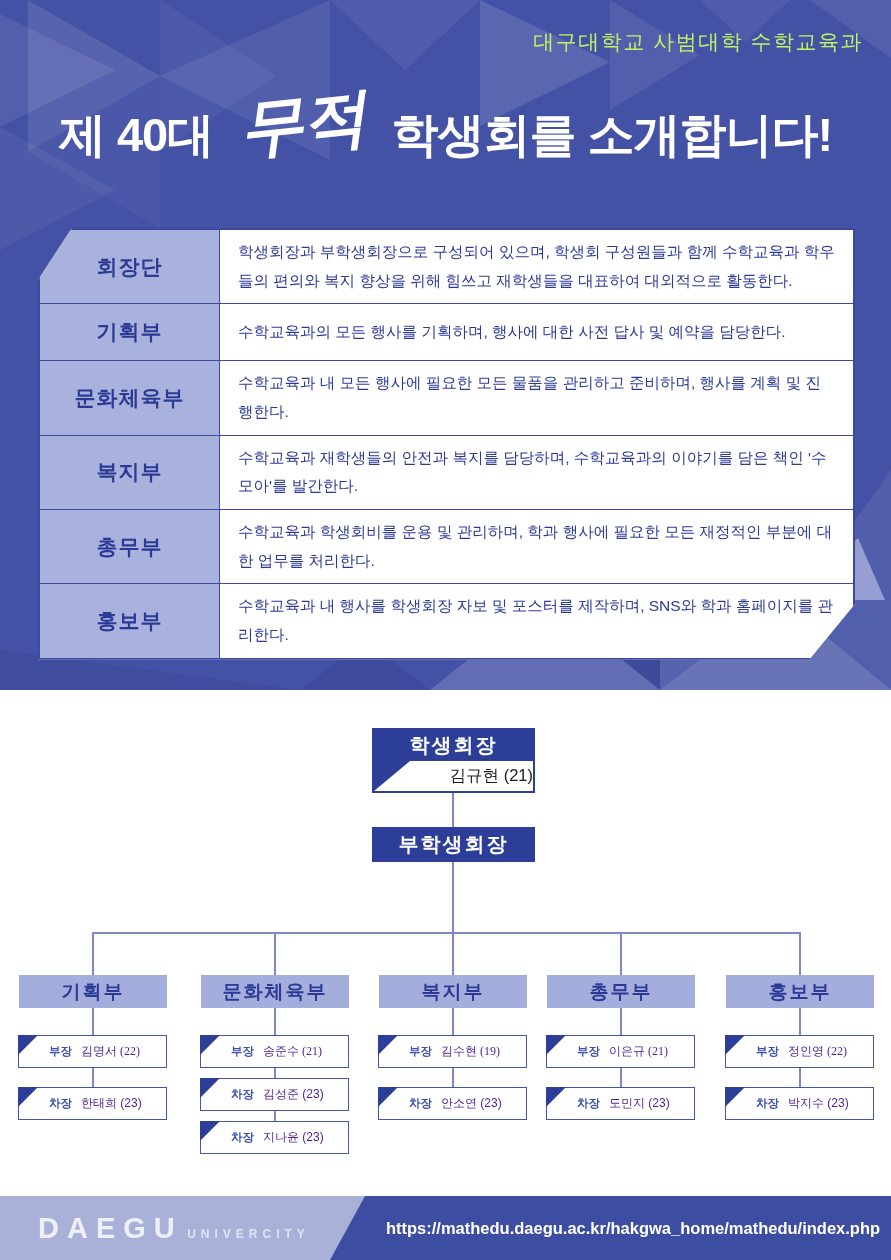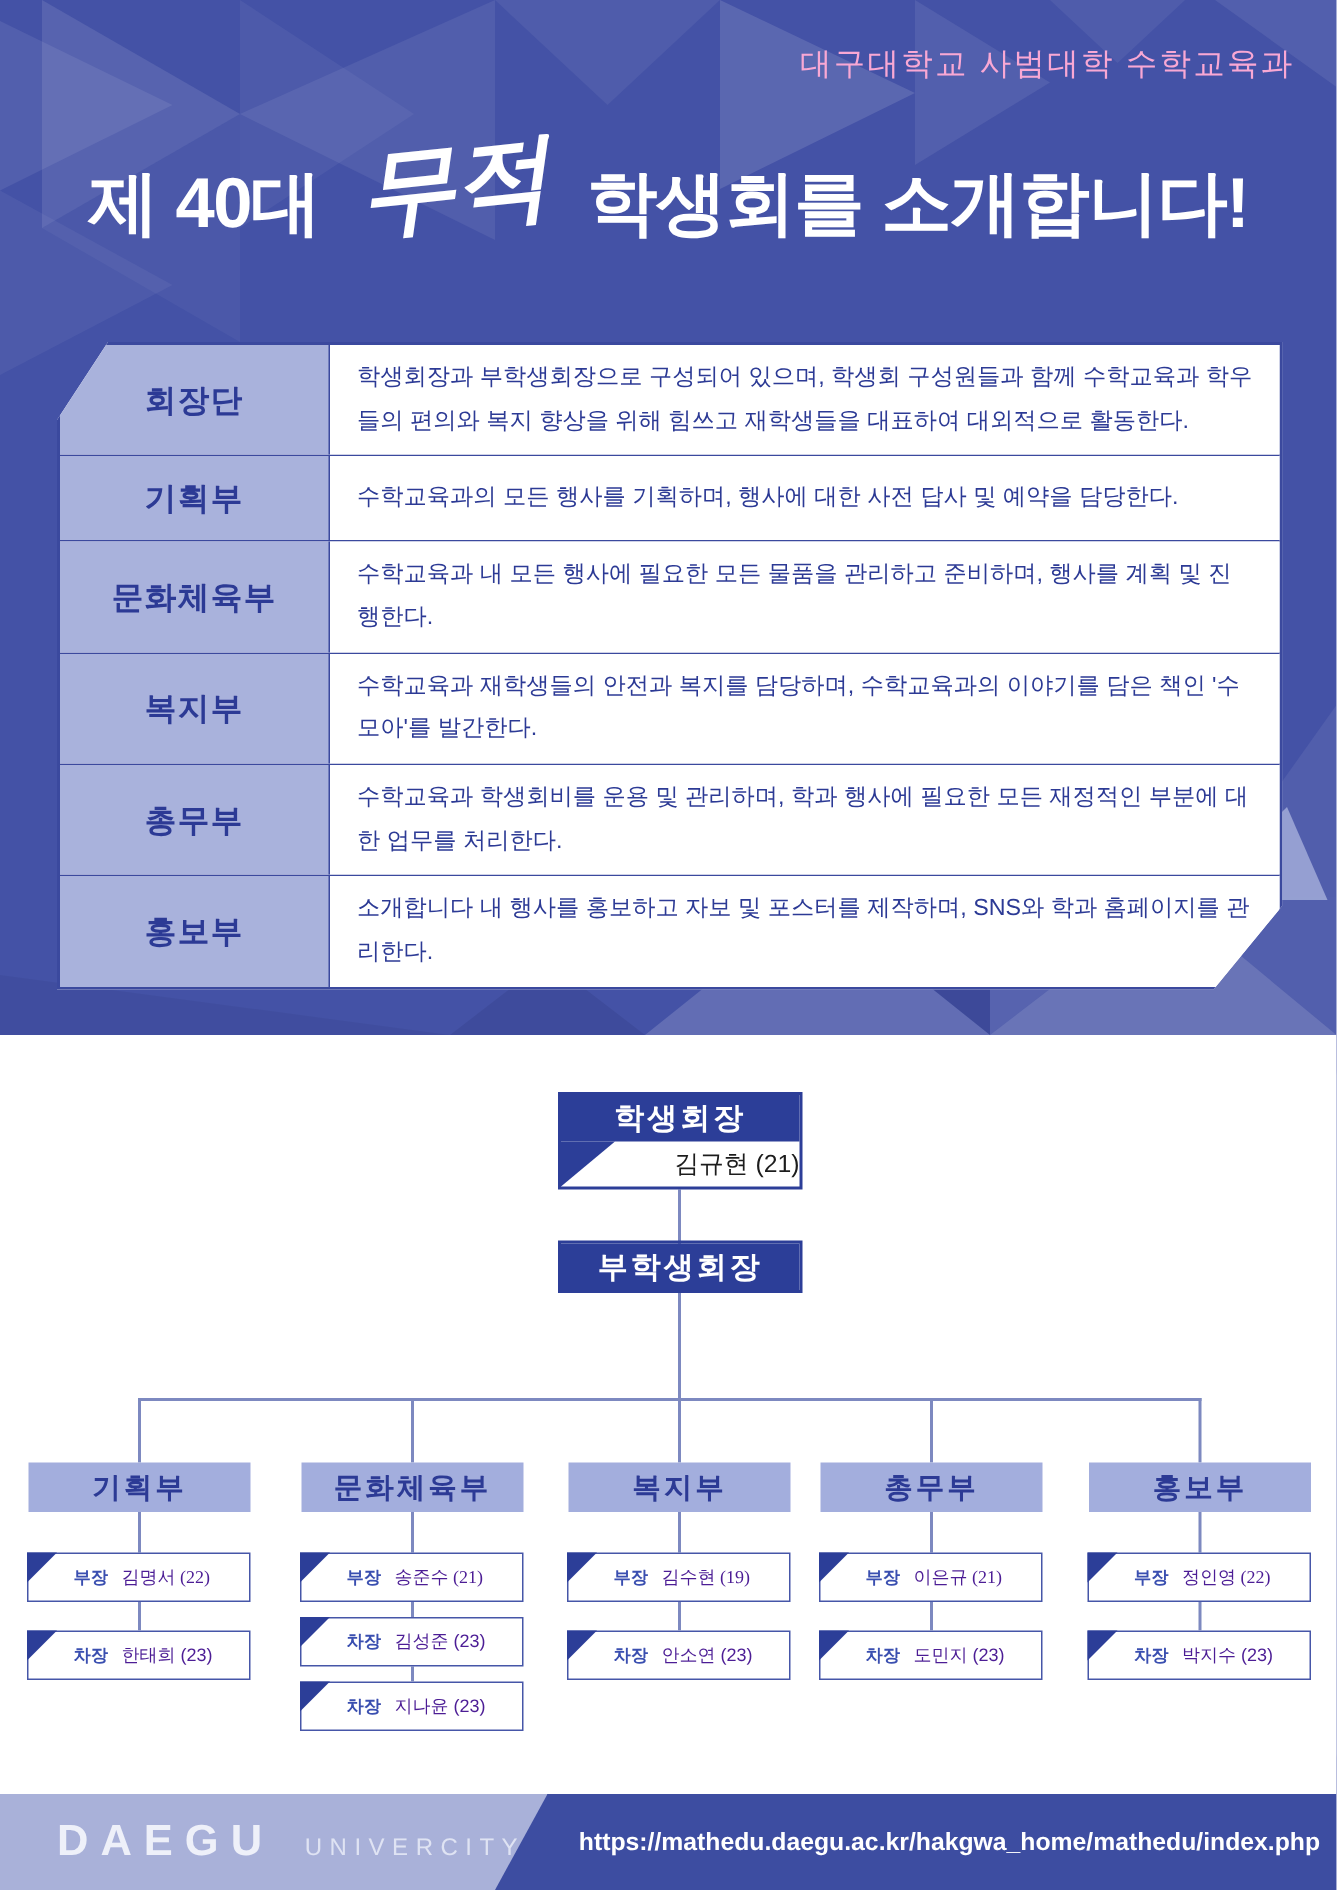--- a/index.html
+++ b/index.html
@@ -6,21 +6,21 @@
   .page {
     position:relative; width:891px; height:1260px; overflow:hidden;
     background:#ffffff; font-family:"Liberation Sans", sans-serif;
   }
 
   
   .hero { position:absolute; top:0; left:0; width:891px; height:690px; background:#4452a6; }
   .deco { position:absolute; top:0; left:0; width:891px; height:690px; pointer-events:none; }
 
   .affil {
-    position:absolute; top:28px; right:28px; color:#f9a8d4;
+    position:absolute; top:28px; right:28px; color:#bef264;
     font-size:21px; font-weight:500; letter-spacing:1.5px;
   }
 
   .title {
     position:absolute; top:86px; left:0; width:100%; text-align:center;
     color:#ffffff; font-weight:bold; font-size:47px; letter-spacing:-1px;
     white-space:nowrap;
   }
   .title .script {
     display:inline-block; font-family:"DejaVu Serif", serif; font-style:italic;
@@ -105,21 +105,21 @@
   .c3 .m3 { top:146px; }
 
   
   .footer { position:absolute; top:1196px; left:0; width:891px; height:64px; background:#3d4da1; }
   .footer-light {
     position:absolute; top:0; left:0; width:380px; height:64px; background:#a9b1d9;
     clip-path: polygon(0 0, 365px 0, 330px 64px, 0 64px);
   }
   .brand { position:absolute; left:38px; top:50%; transform:translateY(-50%); white-space:nowrap; }
   .brand-main { font-size:29px; font-weight:bold; letter-spacing:8px; color:#eef0f9; }
-  .brand-sub { font-size:16px; font-weight:normal; letter-spacing:5px; color:#dfe3f3; margin-left:16px; }
+  .brand-sub { font-size:12px; font-weight:bold; letter-spacing:5px; color:#dfe3f3; margin-left:0; }
   .footer-url {
     position:absolute; left:385px; right:10px; top:0; height:100%;
     display:flex; align-items:center; justify-content:center;
     color:#ffffff; font-size:16.5px; font-weight:700;
   }
 </style>
 </head>
 <body>
 
 <div class="page">
@@ -174,21 +174,21 @@
       <div class="trow">
         <div class="cell-h">복지부</div>
         <div class="cell-d">수학교육과 재학생들의 안전과 복지를 담당하며, 수학교육과의 이야기를 담은 책인 '수모아'를 발간한다.</div>
       </div>
       <div class="trow">
         <div class="cell-h">총무부</div>
         <div class="cell-d">수학교육과 학생회비를 운용 및 관리하며, 학과 행사에 필요한 모든 재정적인 부분에 대한 업무를 처리한다.</div>
       </div>
       <div class="trow">
         <div class="cell-h">홍보부</div>
-        <div class="cell-d">소개합니다 내 행사를 홍보하고 자보 및 포스터를 제작하며, SNS와 학과 홈페이지를 관리한다.</div>
+        <div class="cell-d">수학교육과 내 행사를 학생회장 자보 및 포스터를 제작하며, SNS와 학과 홈페이지를 관리한다.</div>
       </div>
     </div>
   </div>
 
   <div class="org">
 
     <div class="line" style="left:452px; top:70px; width:2px; height:172px;"></div>
     <div class="line" style="left:92px; top:242px; width:709px; height:2px;"></div>
     <div class="line" style="left:92px;  top:242px; width:2px; height:43px;"></div>
     <div class="line" style="left:274px; top:242px; width:2px; height:43px;"></div>

